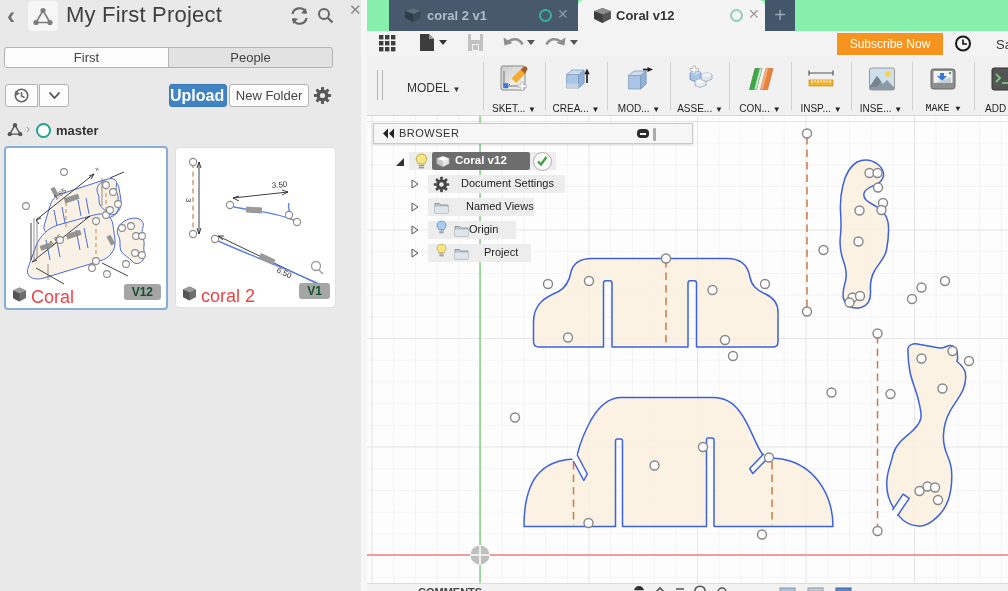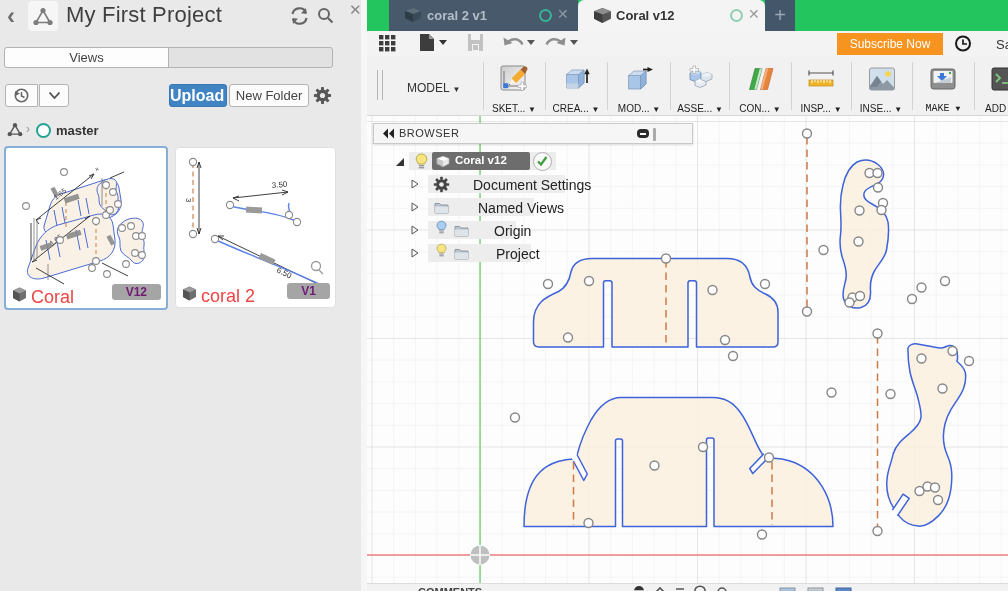--- a/index.html
+++ b/index.html
@@ -16,24 +16,24 @@
 .btn{position:absolute;background:#fcfcfc;border:1px solid #b3b3b3;border-radius:3px;font-size:13px;color:#444;text-align:center;}
 #upload{left:169px;top:84px;width:56px;height:21px;background:#4184c3;border:1px solid #3a77b5;color:#fff;line-height:21px;font-weight:bold;border-radius:3px;}
 #newfolder{left:229px;top:84px;width:78px;height:21px;line-height:21px;}
 #bhist{left:5px;top:84px;width:31px;height:21px;border-radius:3px 0 0 3px;}
 #bchev{left:39px;top:84px;width:28px;height:21px;border-radius:0 3px 3px 0;}
 .card{position:absolute;background:#fff;border-radius:4px;}
 #card1{left:4px;top:146px;width:160px;height:160px;border:2px solid #87aed7;}
 #card2{left:175px;top:147px;width:159px;height:159px;border:1px solid #e0e0e0;}
 .cfoot{position:absolute;left:0;bottom:4px;width:100%;height:18px;}
 .cname{position:absolute;left:25px;top:1px;font-size:18px;color:#ef4444;}
-.vbadge{position:absolute;right:5px;top:-2px;background:#a5a5a5;color:#701a75;font-weight:bold;font-size:12px;padding:1px 14px;border-radius:3px;}
+.vbadge{position:absolute;right:5px;top:-2px;background:#a5a5a5;color:#14532d;font-weight:bold;font-size:12px;padding:1px 8px;border-radius:3px;}
 
 #fusion{left:367px;top:0;width:641px;height:591px;background:#f1f1f1;}
-#tabbar{left:0;top:0;width:641px;height:31px;background:#22c55e;}
+#tabbar{left:0;top:0;width:641px;height:31px;background:#86efac;}
 .ftab{position:absolute;top:0;height:31px;}
 #tab1{left:22px;width:189px;background:#47596a;}
 #tab2{left:211px;width:187px;background:#f4f4f4;border-radius:6px 6px 0 0;}
 #tabplus{left:398px;width:30px;height:31px;background:#44566a;color:#9aa7b4;font-size:20px;text-align:center;line-height:30px;}
 .ftab .cube{position:absolute;left:15px;top:7px;}
 .ftab .tname{position:absolute;left:38px;top:8px;font-size:13px;font-weight:bold;}
 #tab1 .tname{color:#b3bec8;}
 #tab2 .tname{color:#333;}
 .ftab .ring{position:absolute;width:9px;height:9px;border-radius:50%;top:9px;}
 #tab1 .ring{left:150px;border:2px solid #35b49a;}
@@ -47,21 +47,21 @@
 #ribbon{left:0;top:56px;width:641px;height:59px;background:#f1f1f1;border-bottom:1px solid #d6d6d6;}
 #model{position:absolute;left:40px;top:25px;font-size:12px;font-weight:normal;color:#333;}
 .sep{position:absolute;top:6px;height:48px;width:1px;background:#d2d2d2;}
 .rlab{position:absolute;top:47px;font-size:10px;color:#222;width:62px;text-align:center;white-space:nowrap;}
 .ricon{position:absolute;top:9px;}
 #canvas{left:0;top:116px;width:641px;height:475px;background:#fdfdfd;}
 
 #browser{position:absolute;left:6px;top:4px;}
 #bheader{position:absolute;left:0px;top:3px;width:282px;height:19px;background:#f6f6f6;border:1px solid #c9c9c9;box-shadow:0 1px 2px rgba(0,0,0,.15);padding-left:36px;}
 #bheader .bt{position:absolute;left:25px;top:3px;font-size:11px;color:#333;letter-spacing:.5px;}
-.trow{position:absolute;height:18px;font-size:14px;color:#222;white-space:nowrap;margin-left:12px;}
+.trow{position:absolute;height:18px;font-size:11px;color:#222;white-space:nowrap;}
 .strip{position:absolute;background:#ededed;height:18px;}
 #comments{left:0;top:467px;width:641px;height:8px;background:#f2f2f2;border-top:1px solid #dcdcdc;overflow:hidden;}
 #comments .ct{position:absolute;left:51px;top:2px;font-size:11px;font-weight:bold;color:#444;}
 </style>
 </head>
 <body>
 <div id="panel" class="abs">
   <div class="abs" style="left:361px;top:0;width:6px;height:591px;background:#f6f6f6;"></div>
   <div class="abs backchev">‹</div>
   <div class="abs tile"></div>
@@ -77,21 +77,22 @@
     <path d="M17.5 12 A 7 7 0 0 1 4 13" fill="none" stroke="#666" stroke-width="2.2"></path>
     <path d="M17 2 L17.6 8 L12 7.2 Z" fill="#666"></path>
       <path d="M4 18 L3.4 12 L9 12.8 Z" fill="#666"></path>
   </svg>
   <svg class="abs" style="left:317px;top:7px;" width="17" height="17" viewBox="0 0 17 17">
     <circle cx="7" cy="7" r="5" fill="none" stroke="#666" stroke-width="2"></circle>
     <line x1="11" y1="11" x2="15.5" y2="15.5" stroke="#666" stroke-width="2.2"></line>
   </svg>
   <div class="abs" style="left:349px;top:1px;font-size:15px;color:#888;">✕</div>
   <div class="abs tabs">
-      <div class="data">Views</div>
+      <div class="data">First</div>
+      <div class="people">People</div>
     </div>
   <div class="btn" id="bhist"><svg width="17" height="17" viewBox="0 0 17 17" style="margin-top:2px;">
     <circle cx="8.5" cy="8.5" r="6.2" fill="none" stroke="#666" stroke-width="1.6"></circle>
     <path d="M8.5 5 L8.5 9 L11.5 10.5" fill="none" stroke="#666" stroke-width="1.5"></path>
     <path d="M2 4 L2.5 9 L7 6.5 Z" fill="#666"></path>
   </svg></div>
   <div class="btn" id="bchev"><svg width="11" height="7" viewBox="0 0 11 7" style="margin-top:7px;">
         <path d="M0.5 0.5 L5.5 6 L10.5 0.5" fill="none" stroke="#555" stroke-width="1.8"></path>
       </svg></div>
   <div id="upload" class="abs">Upload</div>
@@ -551,21 +552,21 @@
         </svg>
       <svg style="position:absolute;left:63px;top:100px;" width="11" height="15" viewBox="0 0 13 17">
           <path d="M6.5 1 C3 1 1.2 3.6 1.2 6 C1.2 8.3 3 9.3 3.4 11 L9.6 11 C10 9.3 11.8 8.3 11.8 6 C11.8 3.6 10 1 6.5 1 Z" fill="#a8cdf0" stroke="#5b84ad" stroke-width="0.9"></path>
           <rect x="3.9" y="12" width="5.2" height="1.4" fill="#999"></rect>
           <rect x="3.9" y="14" width="5.2" height="1.4" fill="#999"></rect>
         </svg>
       <svg style="position:absolute;left:81px;top:103.5px;" width="15" height="13" viewBox="0 0 15 13">
           <path d="M1 2.5 L5.5 2.5 L7 4 L14 4 L14 12 L1 12 Z" fill="#b9c3cd" stroke="#7e8a94" stroke-width="0.8"></path>
           <path d="M1 5.5 L14 5.5 L14 12 L1 12 Z" fill="#dde4ea"></path>
         </svg>
-      <div class="trow" style="left:109px;top:103px;">Origin</div>
+      <div class="trow" style="left:96px;top:103px;">Origin</div>
 
       <div class="strip" style="left:55px;top:124px;width:103px;"></div>
       <svg style="position:absolute;left:38px;top:128px;" width="8" height="10" viewBox="0 0 8 10">
           <path d="M1 1 L7 5 L1 9 Z" fill="none" stroke="#555" stroke-width="1"></path>
         </svg>
       <svg style="position:absolute;left:63px;top:123px;" width="11" height="15" viewBox="0 0 13 17">
           <path d="M6.5 1 C3 1 1.2 3.6 1.2 6 C1.2 8.3 3 9.3 3.4 11 L9.6 11 C10 9.3 11.8 8.3 11.8 6 C11.8 3.6 10 1 6.5 1 Z" fill="#f7e483" stroke="#b7a43c" stroke-width="0.9"></path>
           <rect x="3.9" y="12" width="5.2" height="1.4" fill="#999"></rect>
           <rect x="3.9" y="14" width="5.2" height="1.4" fill="#999"></rect>
         </svg>

